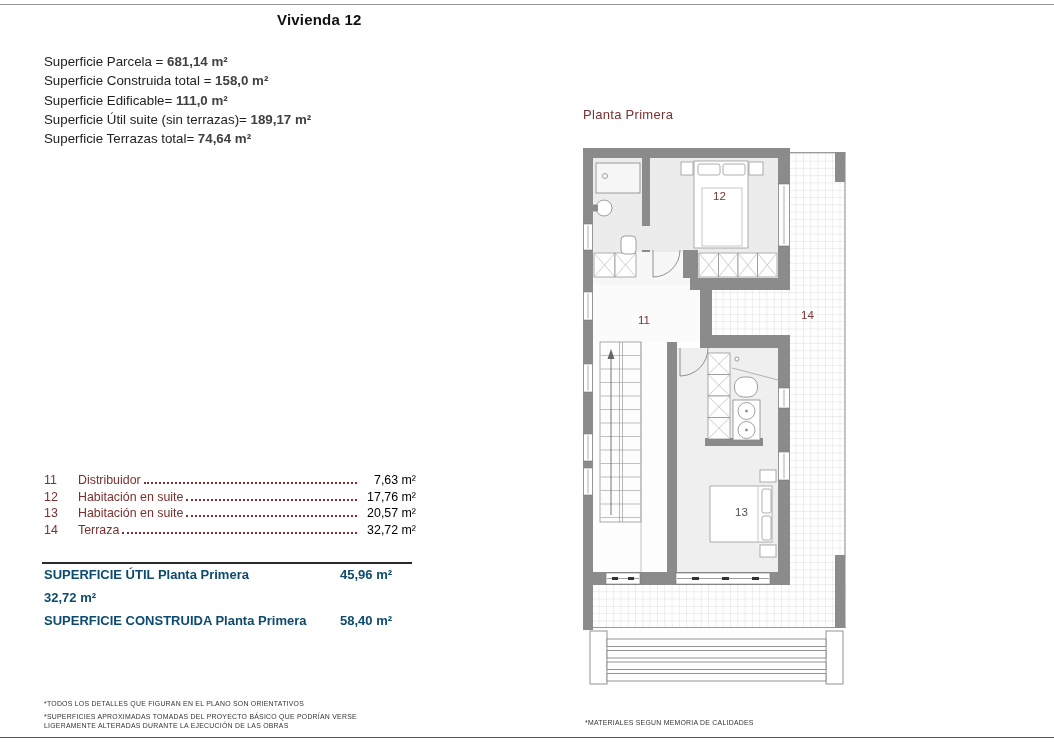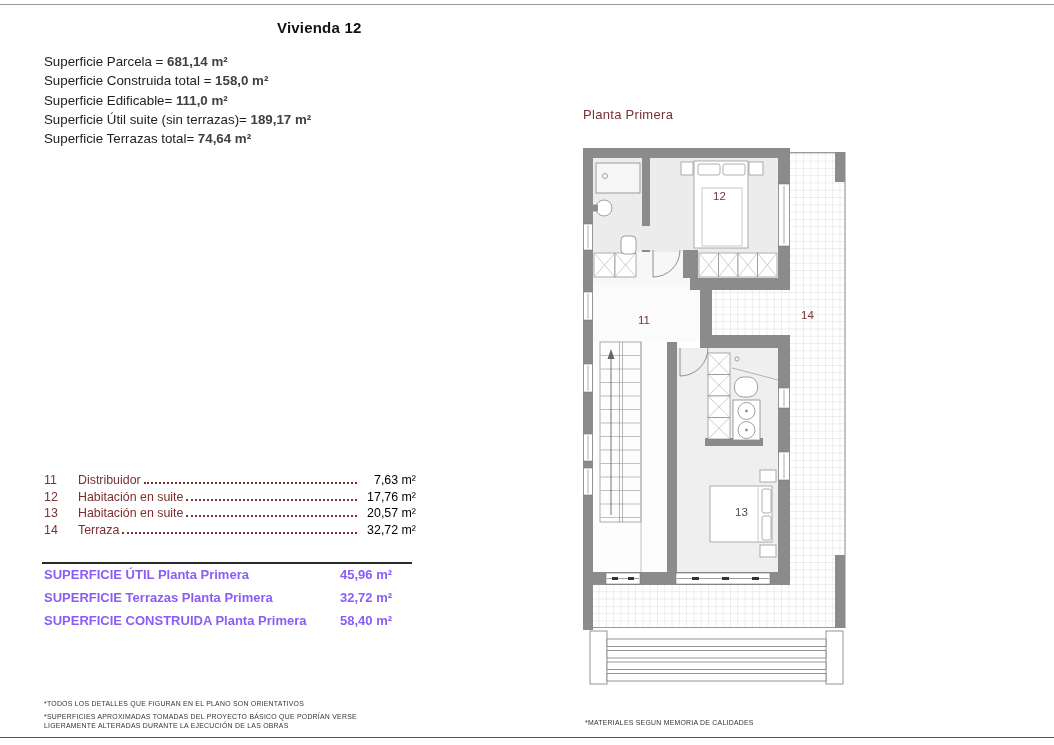--- a/index.html
+++ b/index.html
@@ -9,34 +9,34 @@
   .hline{position:absolute;height:0;border-top:1px solid #8a8a8a;}
   .title{font-size:15px;font-weight:bold;letter-spacing:.2px;color:#111;}
   .info-line{font-size:13.3px;color:#222;white-space:nowrap;line-height:19.3px;}
   .info-line b{color:#404040;}
   .plan-title{font-size:13px;color:#7b2f2f;letter-spacing:.3px;}
   .room-list{width:372px;}
   .room-row{display:flex;align-items:baseline;height:16.5px;font-size:12.4px;color:#7b2f2f;white-space:nowrap;}
   .rnum{width:34px;}
   .leader{flex:1;border-bottom:2px dotted #7b2f2f;margin:0 3px 3px 3px;min-width:10px;}
   .rarea{color:#000000;text-align:right;min-width:56px;}
-  .sum-row{display:flex;align-items:baseline;height:23px;font-size:13px;font-weight:bold;color:#8b5cf6;white-space:nowrap;}
+  .sum-row{display:flex;align-items:baseline;height:23px;font-size:13px;font-weight:bold;color:#0c4a6e;white-space:nowrap;}
   .sum-label{width:296px;}
   .divider{position:absolute;height:0;border-top:2px solid #2a2a2a;}
   .footnote{font-size:6.9px;color:#333;letter-spacing:.25px;white-space:nowrap;}
 </style>
 </head>
 <body>
 
 <div class="page">
 
   <div class="hline" style="left:0;top:4px;width:1054px;border-color:#999;"></div>
   <div class="hline" style="left:0;top:737px;width:1054px;border-color:#555;"></div>
 
-  <div class="abs title" style="left:277px;top:19px;">Vivienda 12</div>
+  <div class="abs title" style="left:277px;top:11px;">Vivienda 12</div>
 
   <div class="abs" style="left:44px;top:52px;">
     <div class="info-line"><span>Superficie Parcela = </span><b>681,14 m²</b></div>
     <div class="info-line"><span>Superficie Construida total = </span><b>158,0 m²</b></div>
     <div class="info-line"><span>Superficie Edificable= </span><b>111,0 m²</b></div>
     <div class="info-line"><span>Superficie Útil suite (sin terrazas)= </span><b>189,17 m²</b></div>
     <div class="info-line"><span>Superficie Terrazas total= </span><b>74,64 m²</b></div>
   </div>
 
   <div class="abs plan-title" style="left:583px;top:107px;">Planta Primera</div>
@@ -264,21 +264,20 @@
   </div>
 
   <div class="divider" style="left:42px;top:562px;width:370px;"></div>
 
   <div class="abs" style="left:44px;top:567px;">
     <div class="sum-row">
       <span class="sum-label">SUPERFICIE ÚTIL Planta Primera</span>
       <span>45,96 m²</span>
     </div>
     <div class="sum-row">
-      <span class="sum-label">SUPERFICIE Terrazas Planta Primera</span>
       <span>32,72 m²</span>
     </div>
     <div class="sum-row">
       <span class="sum-label">SUPERFICIE CONSTRUIDA Planta Primera</span>
       <span>58,40 m²</span>
     </div>
   </div>
 
   <div class="abs footnote" style="left:44px;top:700px;">*TODOS LOS DETALLES QUE FIGURAN EN EL PLANO SON ORIENTATIVOS</div>
   <div class="abs footnote" style="left:44px;top:712.5px;">*SUPERFICIES APROXIMADAS TOMADAS DEL PROYECTO BÁSICO QUE PODRÍAN VERSE</div>

